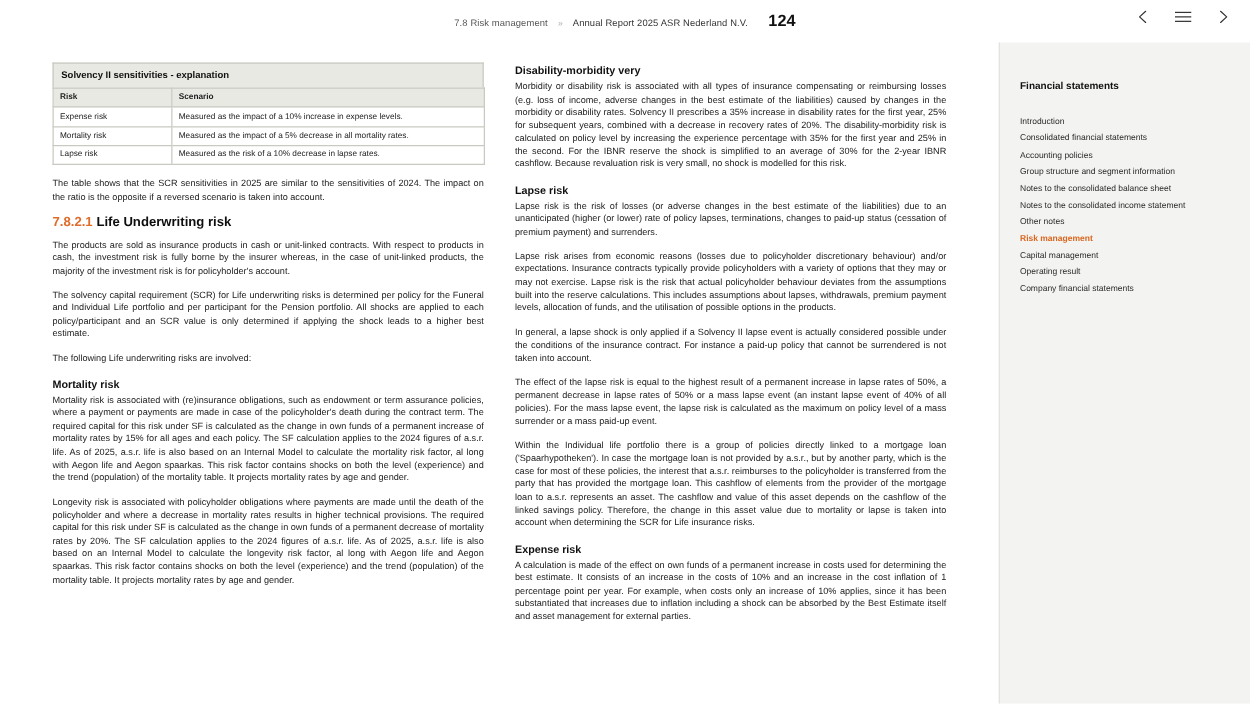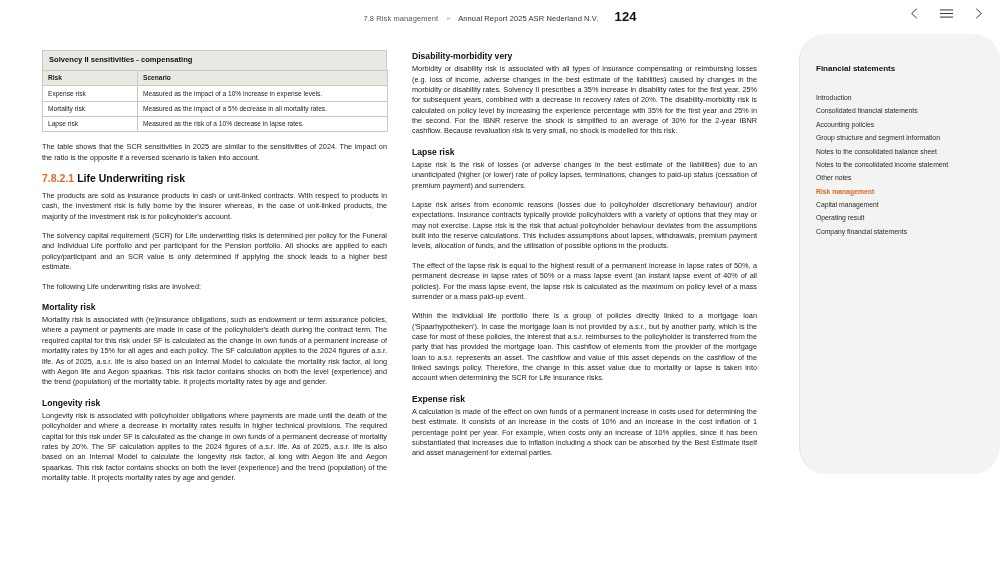--- a/index.html
+++ b/index.html
@@ -154,24 +154,23 @@
   }
   table.sens col.c1 { width: 95px; }
   table.sens col.c2 { width: 250px; }
 
   
   .sidebar {
     position: absolute;
     top: 34px;
     right: 0;
     width: 200px;
-    height: 440px;
+    height: 529px;
     background: #f3f3f1;
     border-left: 1px solid #e2e2de;
-    border-radius: 27px;
   }
   .sb-title {
     font-size: 8px;
     font-weight: bold;
     color: #111;
     padding: 30px 0 0 16px;
   }
   .sb-list {
     margin: 18px 0 0 0;
     padding: 0;
@@ -220,21 +219,21 @@
           </svg>
       </div>
     </div>
   </div>
 
   <div class="doc">
 
     <div class="col col-left">
 
       <div class="tbl-wrap">
-        <div class="tbl-title">Solvency II sensitivities - compensating</div>
+        <div class="tbl-title">Solvency II sensitivities - explanation</div>
         <table class="sens">
           <colgroup>
               <col class="c1">
               <col class="c2">
             </colgroup>
           <thead>
             <tr>
               <th>Risk</th>
               <th>Scenario</th>
             </tr>
@@ -262,31 +261,31 @@
         <span class="num">7.8.2.1</span><span>Life Underwriting risk</span>
       </div>
 
       <p>The products are sold as insurance products in cash or unit-linked contracts. With respect to products in cash, the investment risk is fully borne by the insurer whereas, in the case of unit-linked products, the majority of the investment risk is for policyholder's account.</p>
       <p>The solvency capital requirement (SCR) for Life underwriting risks is determined per policy for the Funeral and Individual Life portfolio and per participant for the Pension portfolio. All shocks are applied to each policy/participant and an SCR value is only determined if applying the shock leads to a higher best estimate.</p>
       <p>The following Life underwriting risks are involved:</p>
 
       <div class="h-run">Mortality risk</div>
       <p>Mortality risk is associated with (re)insurance obligations, such as endowment or term assurance policies, where a payment or payments are made in case of the policyholder's death during the contract term. The required capital for this risk under SF is calculated as the change in own funds of a permanent increase of mortality rates by 15% for all ages and each policy. The SF calculation applies to the 2024 figures of a.s.r. life. As of 2025, a.s.r. life is also based on an Internal Model to calculate the mortality risk factor, al long with Aegon life and Aegon spaarkas. This risk factor contains shocks on both the level (experience) and the trend (population) of the mortality table. It projects mortality rates by age and gender.</p>
 
-      <div class="h-run">Longevity risk</div>
       <p>Longevity risk is associated with policyholder obligations where payments are made until the death of the policyholder and where a decrease in mortality rates results in higher technical provisions. The required capital for this risk under SF is calculated as the change in own funds of a permanent decrease of mortality rates by 20%. The SF calculation applies to the 2024 figures of a.s.r. life. As of 2025, a.s.r. life is also based on an Internal Model to calculate the longevity risk factor, al long with Aegon life and Aegon spaarkas. This risk factor contains shocks on both the level (experience) and the trend (population) of the mortality table. It projects mortality rates by age and gender.</p>
     </div>
 
     <div class="col col-right">
       <div class="h-run" style="margin-top:0">Disability-morbidity very</div>
       <p>Morbidity or disability risk is associated with all types of insurance compensating or reimbursing losses (e.g. loss of income, adverse changes in the best estimate of the liabilities) caused by changes in the morbidity or disability rates. Solvency II prescribes a 35% increase in disability rates for the first year, 25% for subsequent years, combined with a decrease in recovery rates of 20%. The disability-morbidity risk is calculated on policy level by increasing the experience percentage with 35% for the first year and 25% in the second. For the IBNR reserve the shock is simplified to an average of 30% for the 2-year IBNR cashflow. Because revaluation risk is very small, no shock is modelled for this risk.</p>
 
       <div class="h-run">Lapse risk</div>
       <p>Lapse risk is the risk of losses (or adverse changes in the best estimate of the liabilities) due to an unanticipated (higher (or lower) rate of policy lapses, terminations, changes to paid-up status (cessation of premium payment) and surrenders.</p>
       <p>Lapse risk arises from economic reasons (losses due to policyholder discretionary behaviour) and/or expectations. Insurance contracts typically provide policyholders with a variety of options that they may or may not exercise. Lapse risk is the risk that actual policyholder behaviour deviates from the assumptions built into the reserve calculations. This includes assumptions about lapses, withdrawals, premium payment levels, allocation of funds, and the utilisation of possible options in the products.</p>
+      <p>In general, a lapse shock is only applied if a Solvency II lapse event is actually considered possible under the conditions of the insurance contract. For instance a paid-up policy that cannot be surrendered is not taken into account.</p>
       <p>The effect of the lapse risk is equal to the highest result of a permanent increase in lapse rates of 50%, a permanent decrease in lapse rates of 50% or a mass lapse event (an instant lapse event of 40% of all policies). For the mass lapse event, the lapse risk is calculated as the maximum on policy level of a mass surrender or a mass paid-up event.</p>
       <p>Within the Individual life portfolio there is a group of policies directly linked to a mortgage loan ('Spaarhypotheken'). In case the mortgage loan is not provided by a.s.r., but by another party, which is the case for most of these policies, the interest that a.s.r. reimburses to the policyholder is transferred from the party that has provided the mortgage loan. This cashflow of elements from the provider of the mortgage loan to a.s.r. represents an asset. The cashflow and value of this asset depends on the cashflow of the linked savings policy. Therefore, the change in this asset value due to mortality or lapse is taken into account when determining the SCR for Life insurance risks.</p>
 
       <div class="h-run">Expense risk</div>
       <p>A calculation is made of the effect on own funds of a permanent increase in costs used for determining the best estimate. It consists of an increase in the costs of 10% and an increase in the cost inflation of 1 percentage point per year. For example, when costs only an increase of 10% applies, since it has been substantiated that increases due to inflation including a shock can be absorbed by the Best Estimate itself and asset management for external parties.</p>
     </div>
 
   </div>
 
   <div class="sidebar">

